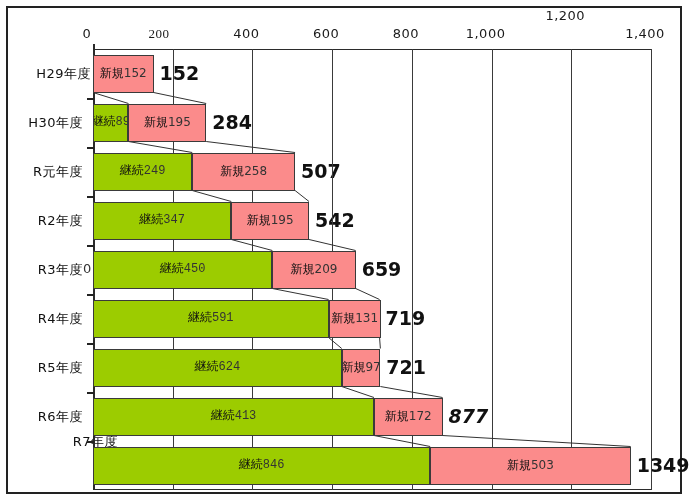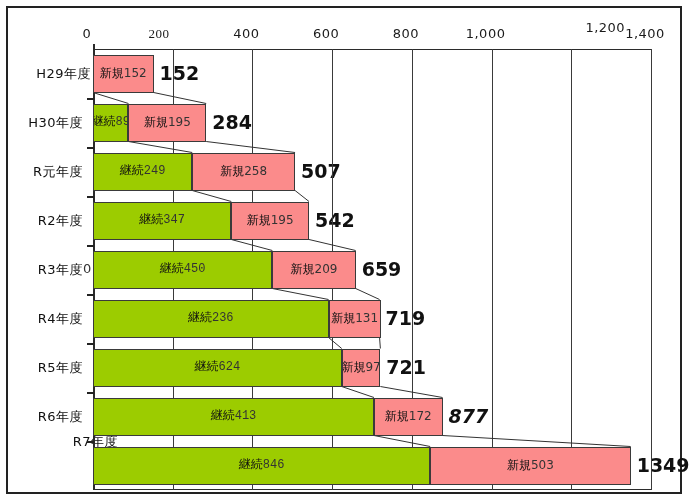--- a/index.html
+++ b/index.html
@@ -105,21 +105,21 @@
 
 <div id="chart-frame">
 
   <div id="xticks">
       <div class="xtick-label" style="left: 79px; top: 18px;">0</div>
       <div class="xtick-label" style="left: 151px; top: 18px; font-family: Liberation Serif, serif;">200</div>
       <div class="xtick-label" style="left: 238.429px; top: 18px;">400</div>
       <div class="xtick-label" style="left: 318.143px; top: 18px;">600</div>
       <div class="xtick-label" style="left: 397.857px; top: 18px;">800</div>
       <div class="xtick-label" style="left: 477.571px; top: 18px;">1,000</div>
-      <div class="xtick-label" style="left: 557.286px; top: 12px; margin-left: 40px;">1,200</div>
+      <div class="xtick-label" style="left: 557.286px; top: 0;">1,200</div>
       <div class="xtick-label" style="left: 637px; top: 18px;">1,400</div>
     </div>
 
   <div id="catlabels">
       <div class="cat-label" style="left: 0px; width: 75px; top: 56.5px; padding-left: 8px;">H29年度</div>
       <div class="cat-label" style="left: 0px; width: 75px; top: 105.5px;">H30年度</div>
       <div class="cat-label" style="left: 0px; width: 75px; top: 154.5px;">R元年度</div>
       <div class="cat-label" style="left: 0px; width: 75px; top: 203.5px;">R2年度</div>
       <div class="cat-label" style="left: 0px; width: 75px; top: 252.5px;">R3年度</div>
       <div class="cat-label" style="left: 0px; width: 75px; top: 301.5px;">R4年度</div>
@@ -224,21 +224,21 @@
             <div class="seg-val">450</div>
           </div>
           <div class="seg new" style="left: 179.357px; width: 83.3014px; background: rgb(251, 139, 139);">
             <div class="seg-name">新規</div>
             <div class="seg-val">209</div>
           </div>
         </div>
         <div class="bar-row" style="top: 250.5px; height: 38px; left: 0px; right: 0px;">
           <div class="seg cont" style="left: 0px; width: 235.556px; background: rgb(156, 204, 0);">
             <div class="seg-name">継続</div>
-            <div class="seg-val">236</div>
+            <div class="seg-val">591</div>
           </div>
           <div class="seg new" style="left: 235.556px; width: 52.2129px; background: rgb(251, 139, 139);">
             <div class="seg-name">新規</div>
             <div class="seg-val">131</div>
           </div>
         </div>
         <div class="bar-row" style="top: 299.5px; height: 38px; left: 0px; right: 0px;">
           <div class="seg cont" style="left: 0px; width: 248.709px; background: rgb(156, 204, 0);">
             <div class="seg-name">継続</div>
             <div class="seg-val">624</div>

